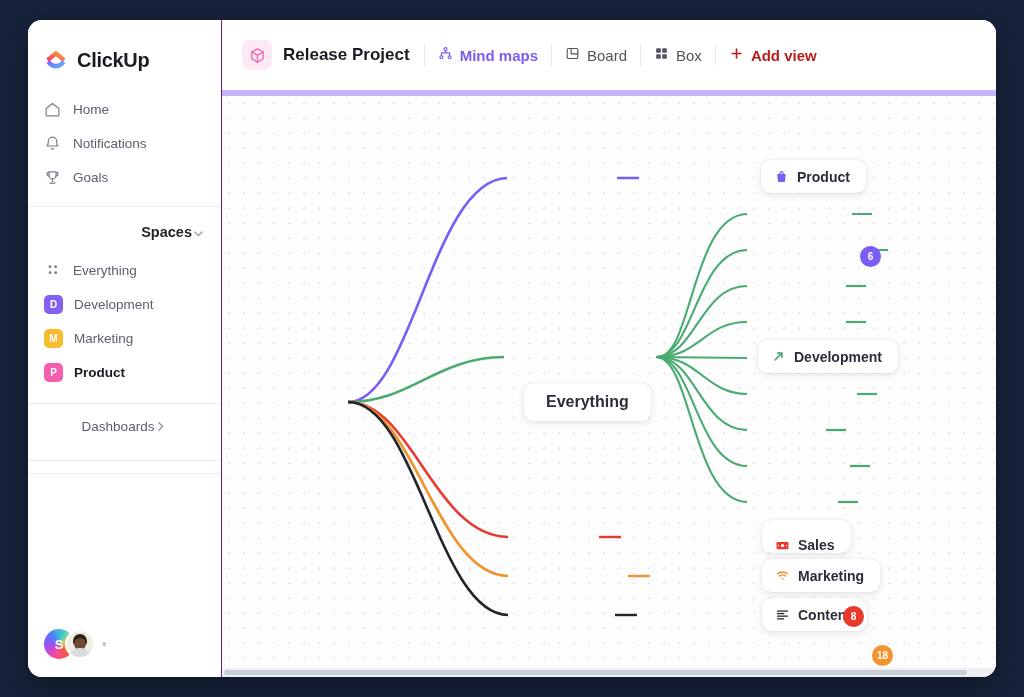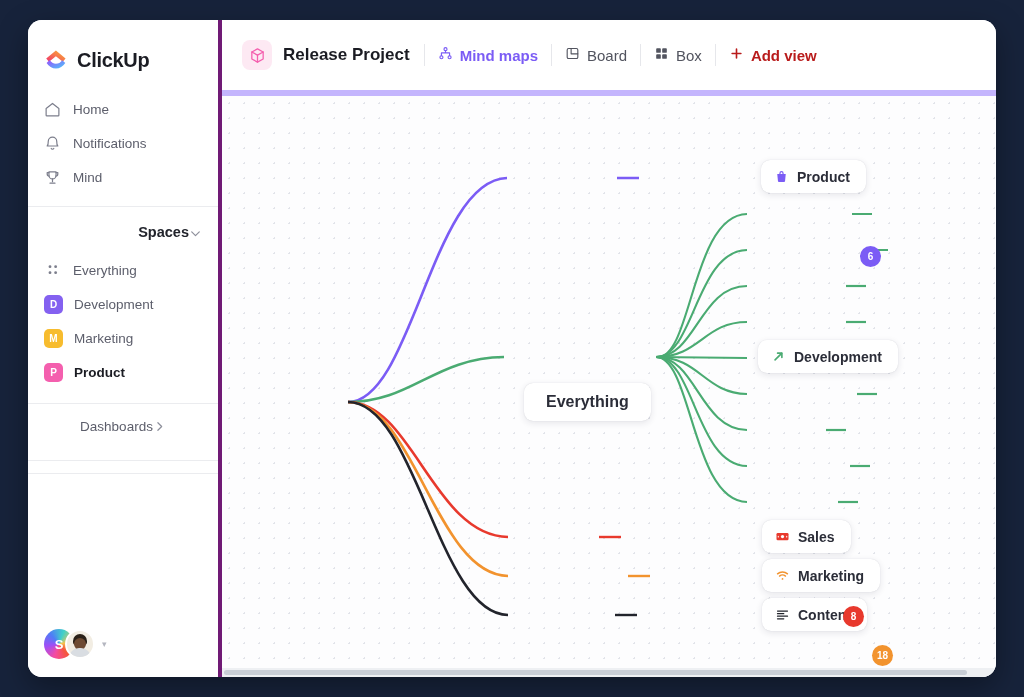--- a/index.html
+++ b/index.html
@@ -25,21 +25,21 @@
     box-shadow: 0 10px 30px rgba(0,0,0,.35);
     display: flex;
     overflow: hidden;
   }
 
   
   #sidebar {
     width: 194px;
     height: 100%;
     background: #ffffff;
-    border-right: 4px solid #701a75;
+    border-right: 1px solid #701a75;
     position: relative;
     flex: none;
   }
 
   .brand {
     display: flex;
     align-items: center;
     gap: 9px;
     padding: 22px 0 0 16px;
     height: 58px;
@@ -294,21 +294,21 @@
       <div class="nav-item">
         <span class="nav-ico">
           <svg viewBox="0 0 24 24" fill="none" stroke="currentColor" stroke-width="1.7" stroke-linecap="round" stroke-linejoin="round">
             <path d="M7 4h10v5a5 5 0 0 1-10 0Z"></path>
             <path d="M7 5H4.5v2a3 3 0 0 0 3 3"></path>
             <path d="M17 5h2.5v2a3 3 0 0 1-3 3"></path>
             <path d="M12 14v4"></path>
               <path d="M8.5 20h7"></path>
           </svg>
         </span>
-        <span>Mind</span>
+        <span>Goals</span>
       </div>
     </nav>
 
     <div class="divider"></div>
 
     <div class="section-head">
       <span class="section-title">Spaces</span>
       <span class="chev">
         <svg viewBox="0 0 24 24" fill="none" stroke="currentColor" stroke-width="2.2" stroke-linecap="round" stroke-linejoin="round">
             <path d="M5 9l7 7 7-7"></path>
@@ -484,21 +484,21 @@
       <div class="node" style="left:536px; top:244px;">
         <span class="nico">
           <svg viewBox="0 0 24 24" fill="none" stroke="#4aab72" stroke-width="2.6" stroke-linecap="round" stroke-linejoin="round">
             <path d="M6.5 17.5 L17 7"></path>
               <path d="M10.5 6.6H17.4V13.5"></path>
           </svg>
         </span>
         <span>Development</span>
       </div>
 
-      <div class="node" style="left:540px; top:424px;">
+      <div class="node" style="left:540px; top:424px;align-items:flex-end;">
         <span class="nico">
           <svg viewBox="0 0 24 24" fill="#e8392d">
             <rect x="2.4" y="6.2" width="19.2" height="11.6" rx="2"></rect>
             <circle cx="12" cy="12" r="2.6" fill="#fff"></circle>
             <rect x="4.4" y="10.6" width="1.7" height="2.8" rx=".8" fill="#fff"></rect>
             <rect x="17.9" y="10.6" width="1.7" height="2.8" rx=".8" fill="#fff"></rect>
           </svg>
         </span>
         <span>Sales</span>
       </div>

